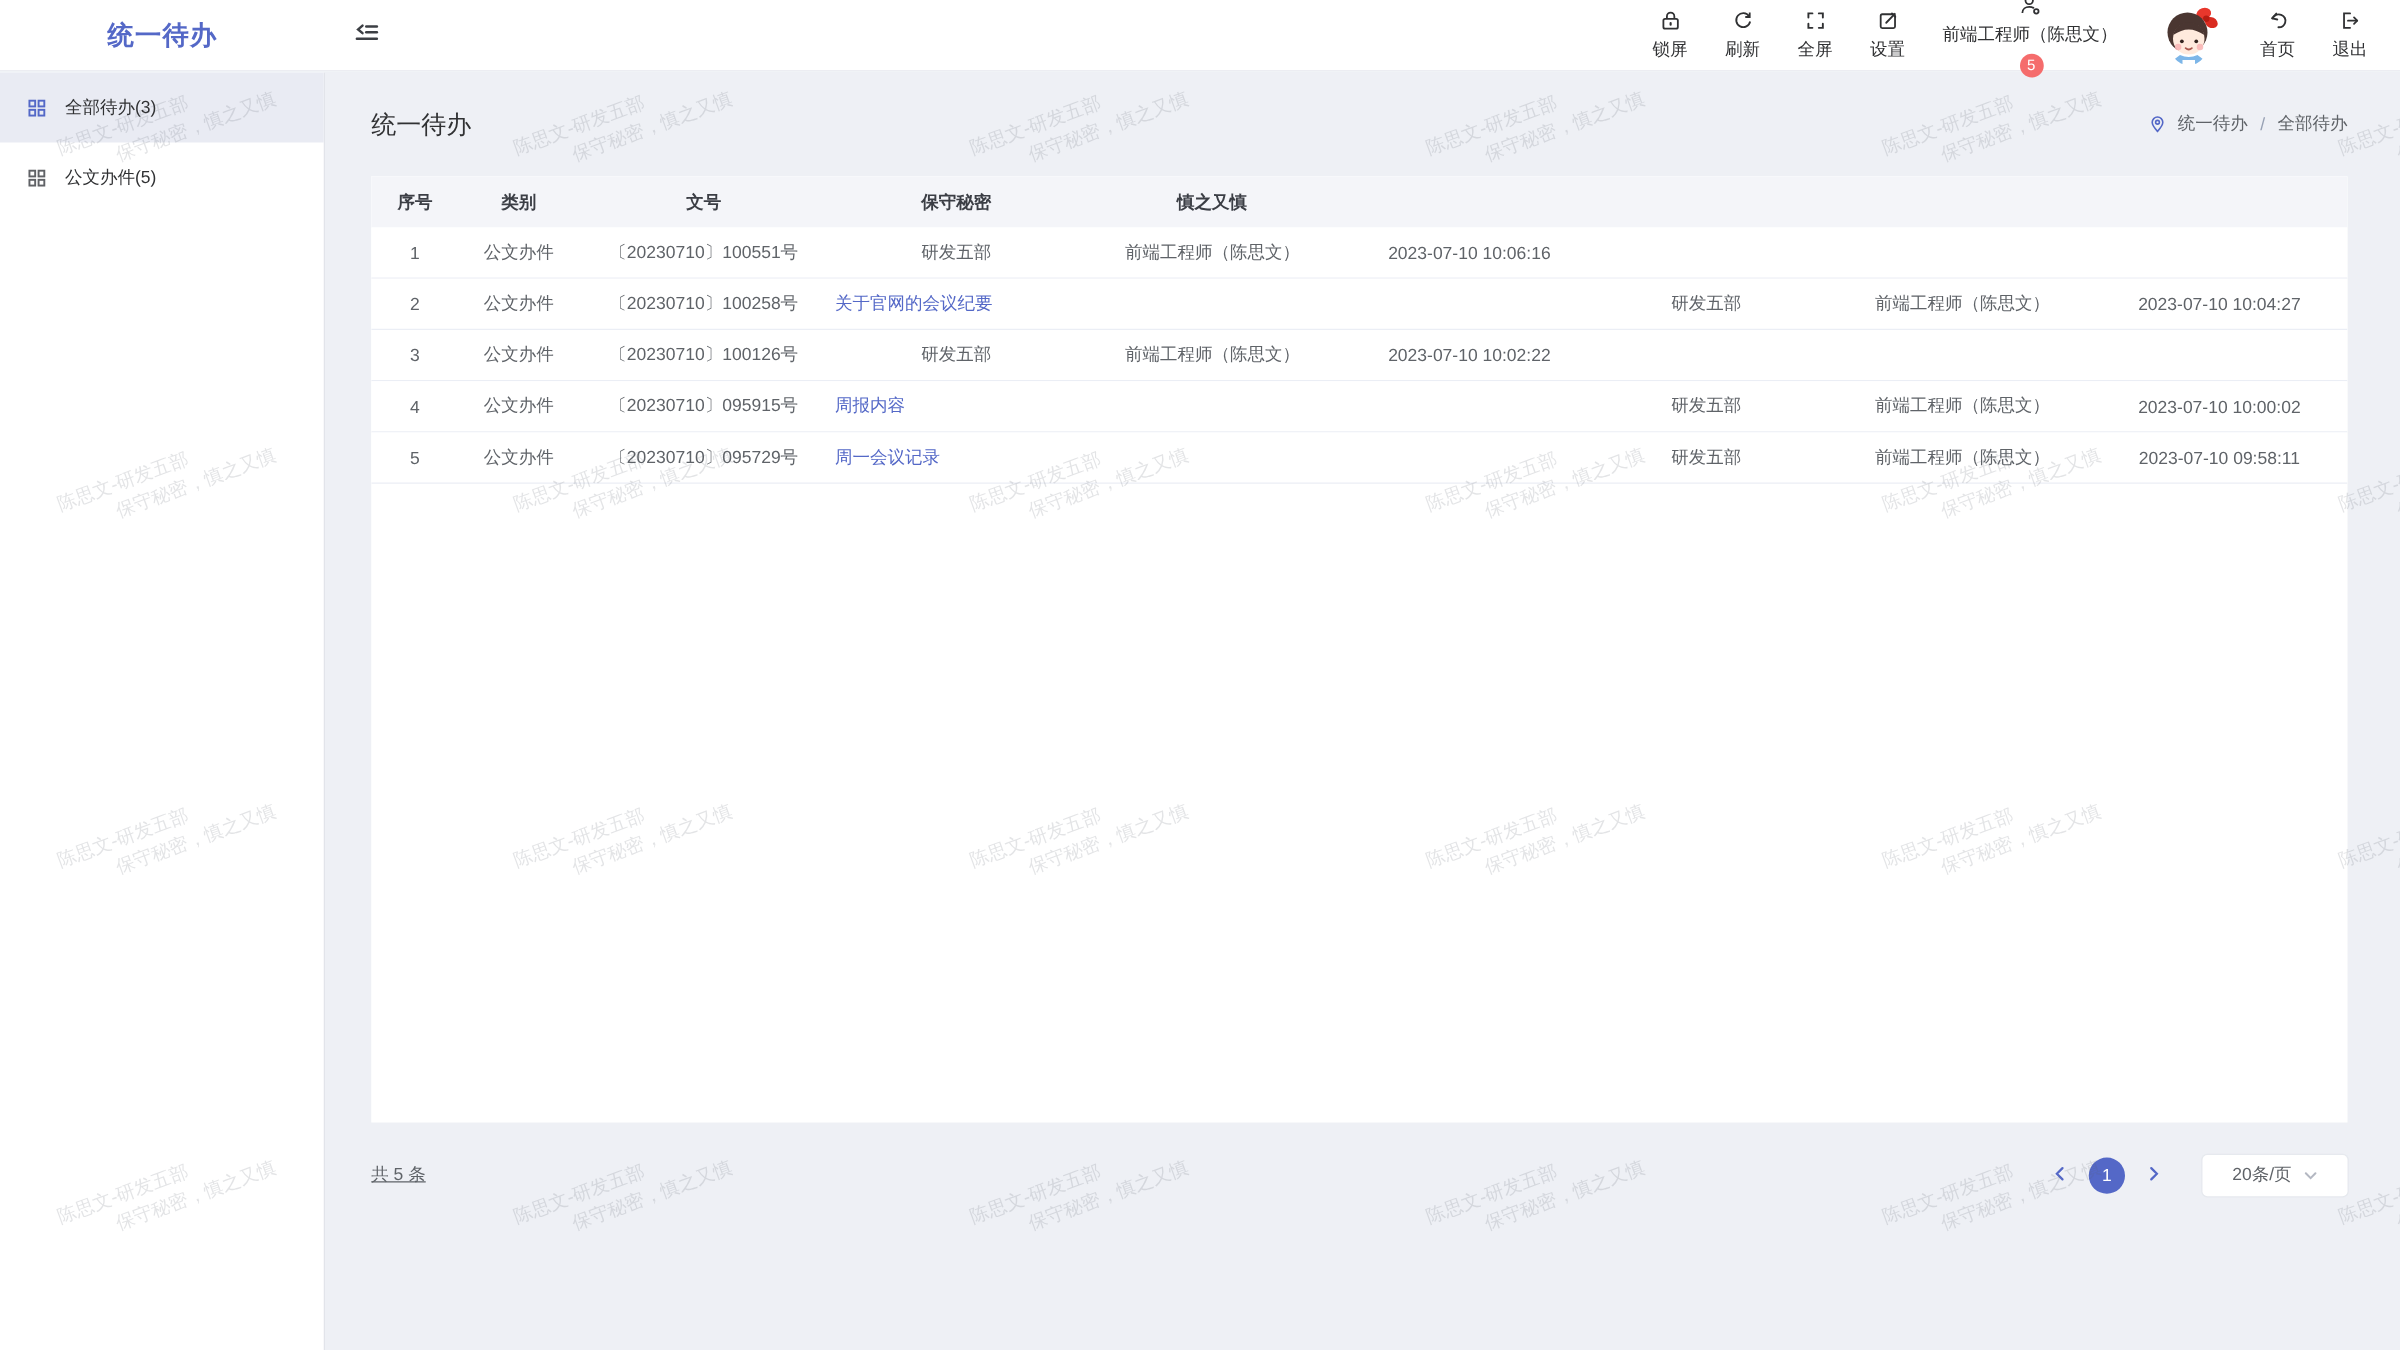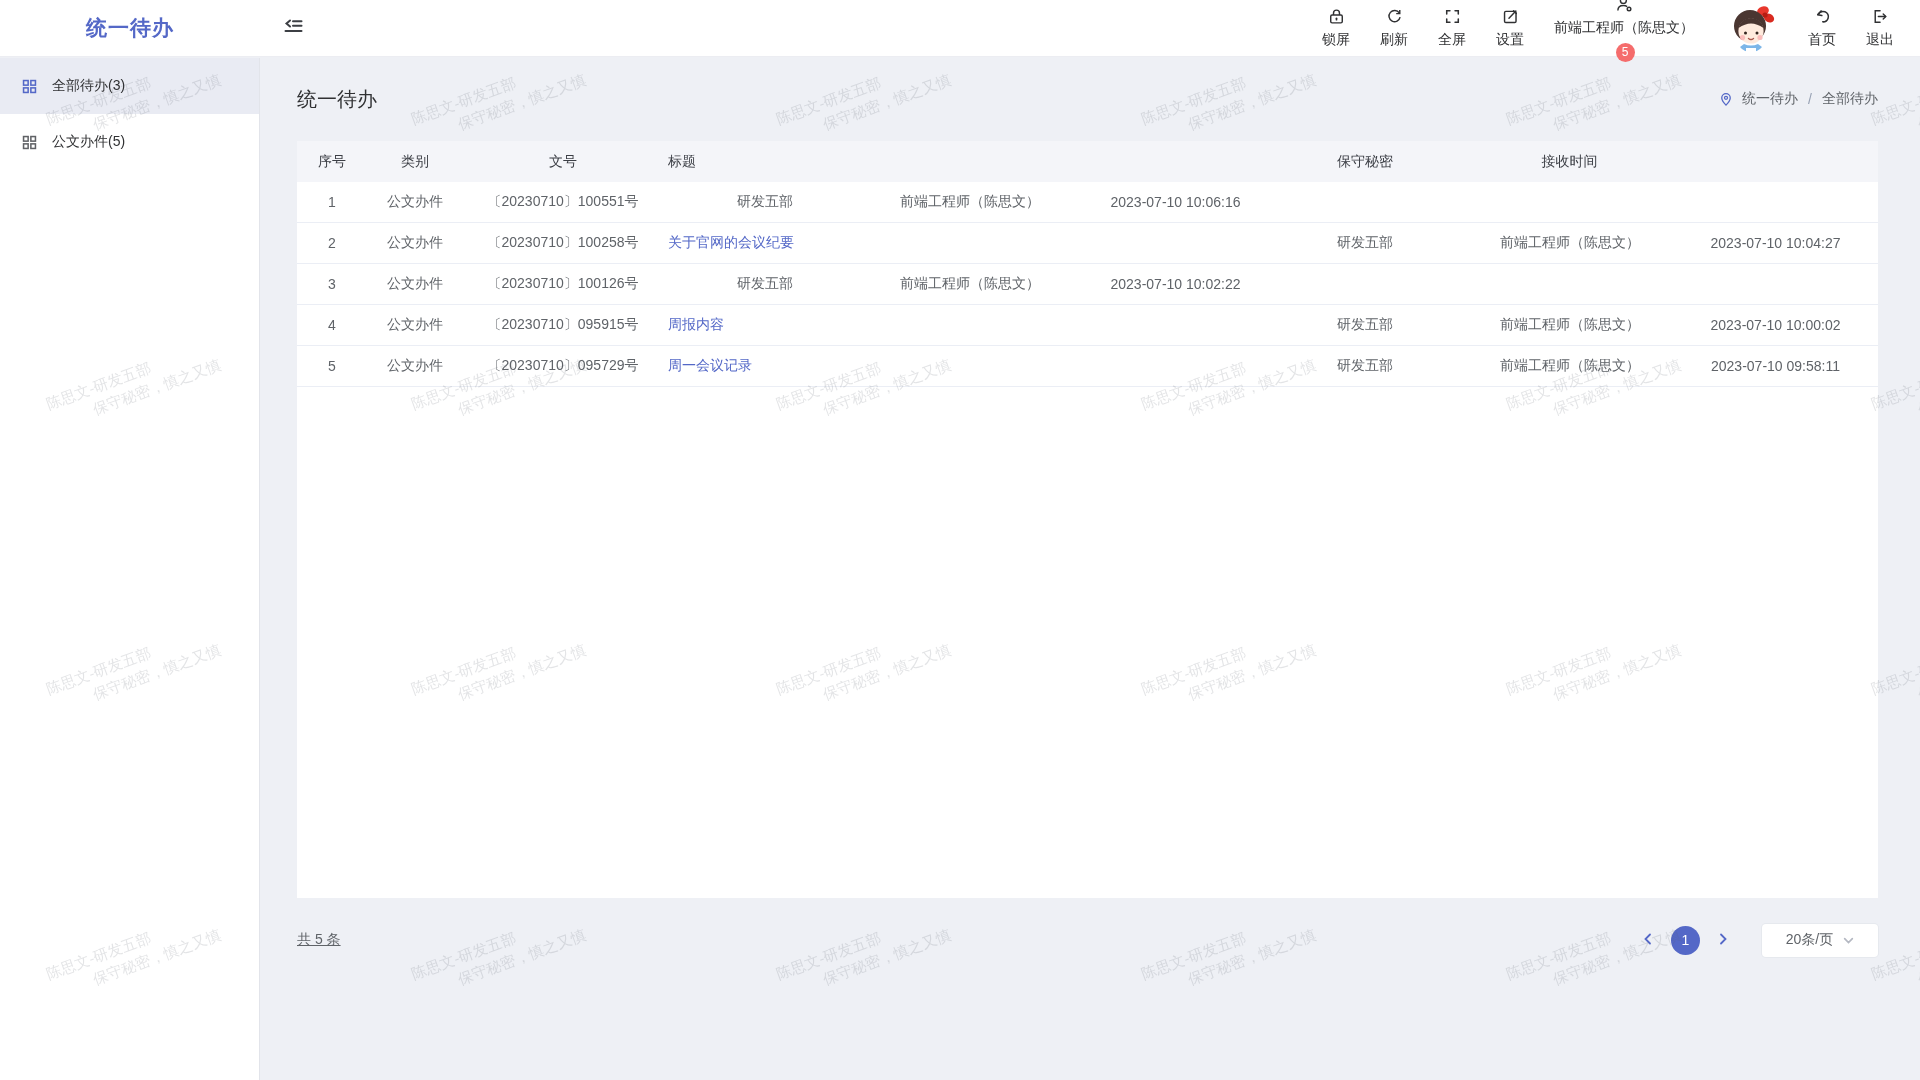--- a/index.html
+++ b/index.html
@@ -59,21 +59,21 @@
     height:84px; display:flex; align-items:center; justify-content:space-between;
   }
   .page-title{ font-size:20px; color:#303133; }
   .breadcrumb{ display:flex; align-items:center; gap:8px; font-size:14px; color:#5f6368; }
   .breadcrumb .pin{ color:var(--accent); display:flex; }
   .crumb-sep{ color:#97a0b3; margin:0 2px; }
   
   .card{ background:#fff; height:757px; overflow:hidden; }
   .t-row{ display:flex; width:100%; }
   .thead{ background:var(--thead); height:41px; }
-  .thead .td{ font-weight:400; color:#3b3e45; }
+  .thead .td{ font-weight:700; color:#3b3e45; }
   .tbody .t-row{ height:41px; border-bottom:1px solid var(--line); background:#fff; }
   .td{
     display:flex; align-items:center; justify-content:center;
     font-size:14px; color:var(--text2); overflow:hidden; white-space:nowrap;
   }
   .c-index{ width:70px; }
   .c-cat{ width:96px; }
   .c-doc{ width:200px; }
   .c-title{ width:600px; justify-content:flex-start; padding-left:5px; }
   .c-unit{ width:204px; }
@@ -272,23 +272,22 @@
       <span class="crumb-sep">/</span>
       <span>全部待办</span>
     </div>
   </div>
 
   <section class="card">
     <div class="t-row thead">
       <div class="td c-index">序号</div>
       <div class="td c-cat">类别</div>
       <div class="td c-doc">文号</div>
-      <div class="td c-title">标题</div>
       <div class="td c-unit">保守秘密</div>
-      <div class="td c-time">接收时间</div>
+      <div class="td c-time">慎之又慎</div>
     </div>
     <div class="tbody" id="rows">
   <div class="t-row">
     <div class="td c-index">1</div>
     <div class="td c-cat">公文办件</div>
     <div class="td c-doc">〔20230710〕100551号</div>
     <div class="td c-unit">研发五部</div>
     <div class="td c-sender">前端工程师（陈思文）</div>
     <div class="td c-time">2023-07-10 10:06:16</div>
   </div>

